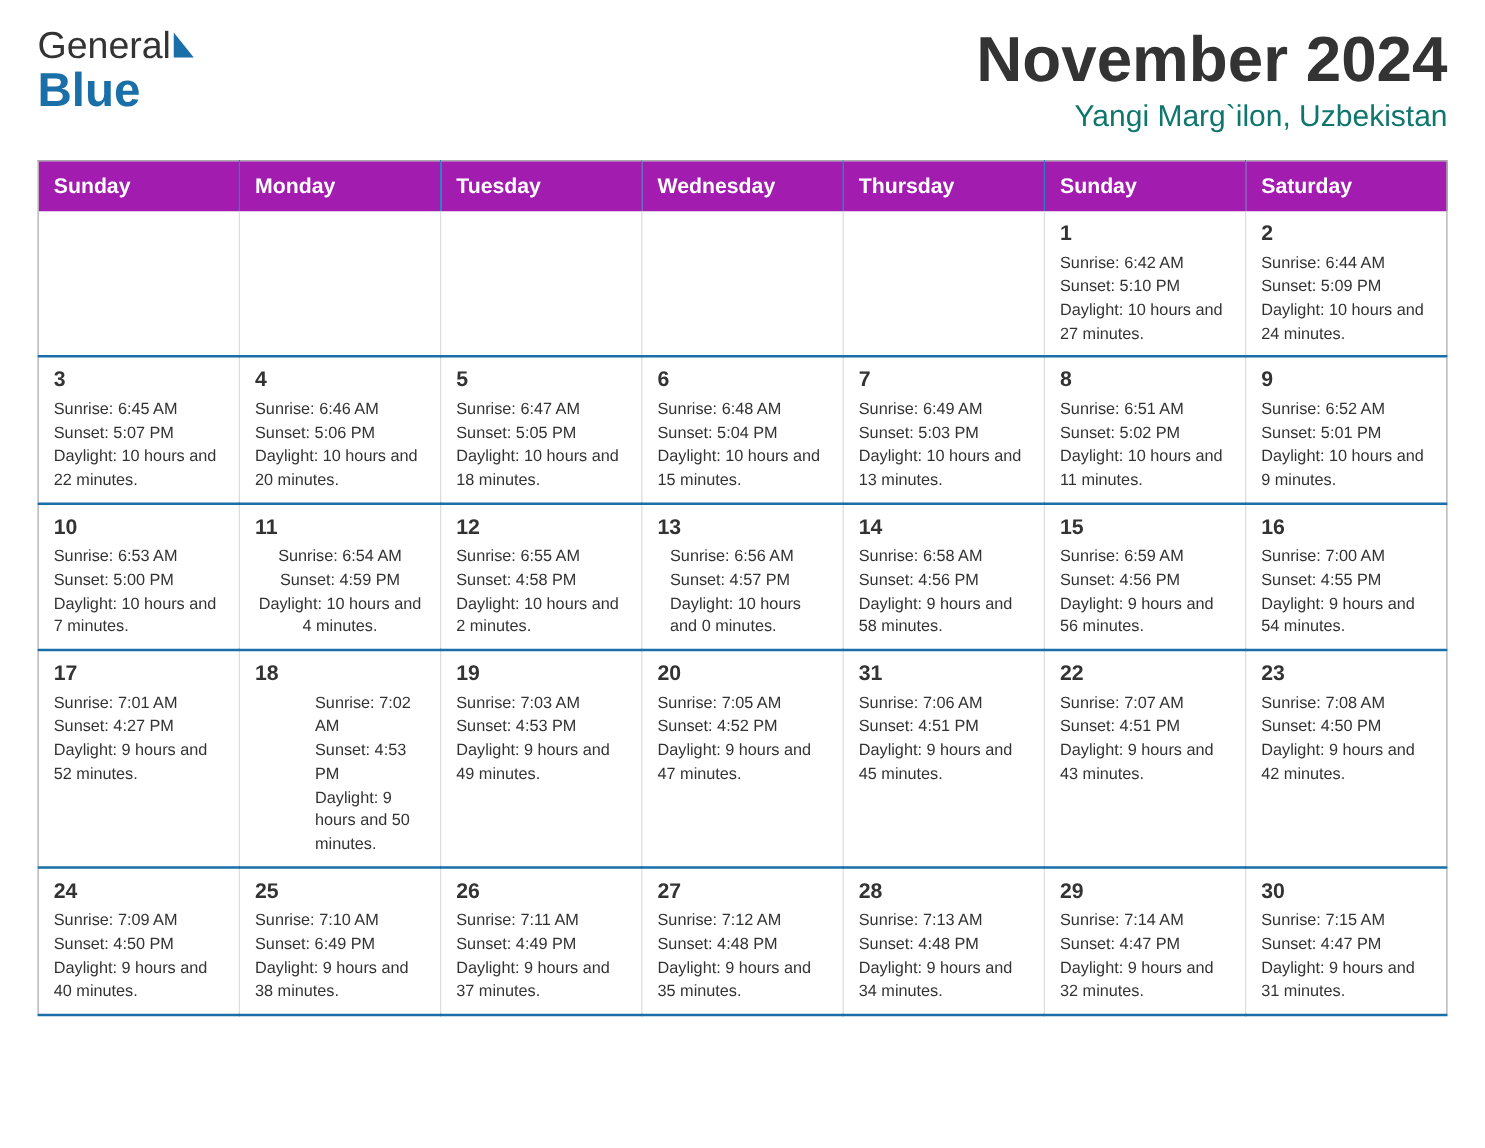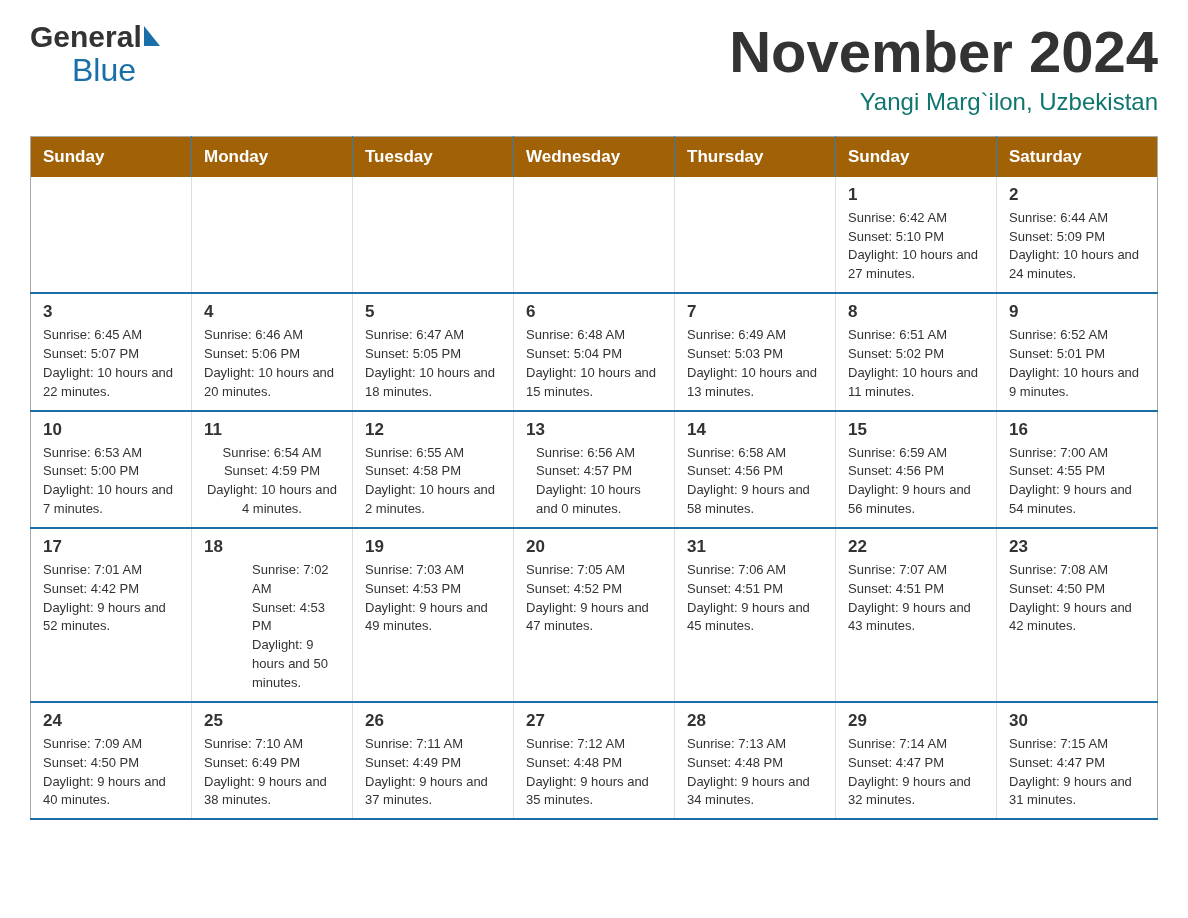--- a/index.html
+++ b/index.html
@@ -19,37 +19,37 @@
     }
     .logo {
       display: flex;
       flex-direction: column;
       align-items: flex-start;
     }
     .title-section {
       text-align: right;
     }
     .month-year {
-      font-size: 58px;
+      font-size: 51px;
       font-weight: bold;
       color: #333;
       line-height: 1.1;
     }
     .location {
       font-size: 24px;
       color: #0f766e;
       margin-top: 4px;
     }
     .calendar {
       width: 100%;
       border-collapse: collapse;
       border: 1px solid #aaa;
     }
     .calendar thead tr th {
-      background-color: #a16207;
+      background-color: #a21caf;
       color: #fff;
       font-size: 17px;
       font-weight: bold;
       padding: 10px 12px;
       text-align: left;
       border-right: 1px solid #2a7fc0;
     }
     .calendar thead tr th:last-child {
       border-right: none;
     }
@@ -86,39 +86,38 @@
     .logo-text-group {
       display: flex;
       flex-direction: column;
     }
     .logo-top-line {
       display: flex;
       align-items: center;
     }
     .logo-g {
       font-size: 30px;
-      font-weight: bold;
+      font-weight: normal;
       color: #333;
     }
     .logo-triangle {
       display: inline-block;
       width: 0;
       height: 0;
       border-style: solid;
       border-width: 20px 0 0 16px;
       border-color: transparent transparent transparent #1a6fa8;
       margin-left: 2px;
       margin-bottom: 2px;
     }
     .logo-bottom-line {
       color: #1a6fa8;
-      font-size: 32px;
-      font-weight: normal;
+      font-size: 38px;
+      font-weight: bold;
       line-height: 1;
-      margin-left: 42px;
     }
   </style>
 </head>
 <body>
 
 <div class="header">
   <div class="logo">
     <div class="logo-row">
       <div class="logo-text-group">
         <div class="logo-top-line">
@@ -252,21 +251,21 @@
           <div class="day-number">16</div>
           <div class="day-info" style="white-space: pre-line;">Sunrise: 7:00 AM
 Sunset: 4:55 PM
 Daylight: 9 hours and 54 minutes.</div>
         </td>
       </tr>
       <tr>
         <td>
           <div class="day-number">17</div>
           <div class="day-info" style="white-space: pre-line;">Sunrise: 7:01 AM
-Sunset: 4:42 PM
+Sunset: 4:27 PM
 Daylight: 9 hours and 52 minutes.</div>
         </td>
         <td>
           <div class="day-number">18</div>
           <div class="day-info" style="white-space: pre-line; margin-left: 48px;">Sunrise: 7:02 AM
 Sunset: 4:53 PM
 Daylight: 9 hours and 50 minutes.</div>
         </td>
         <td>
           <div class="day-number">19</div>

